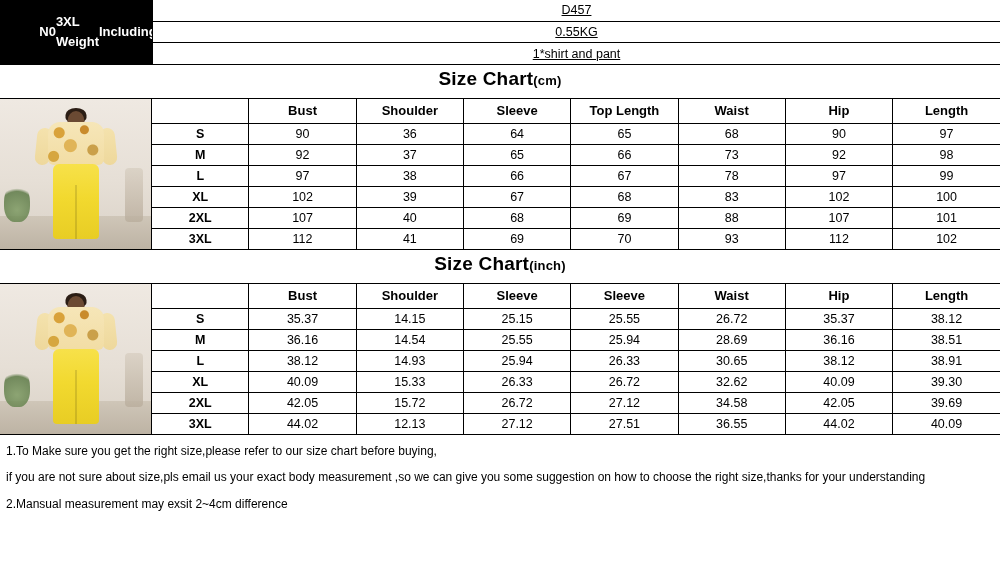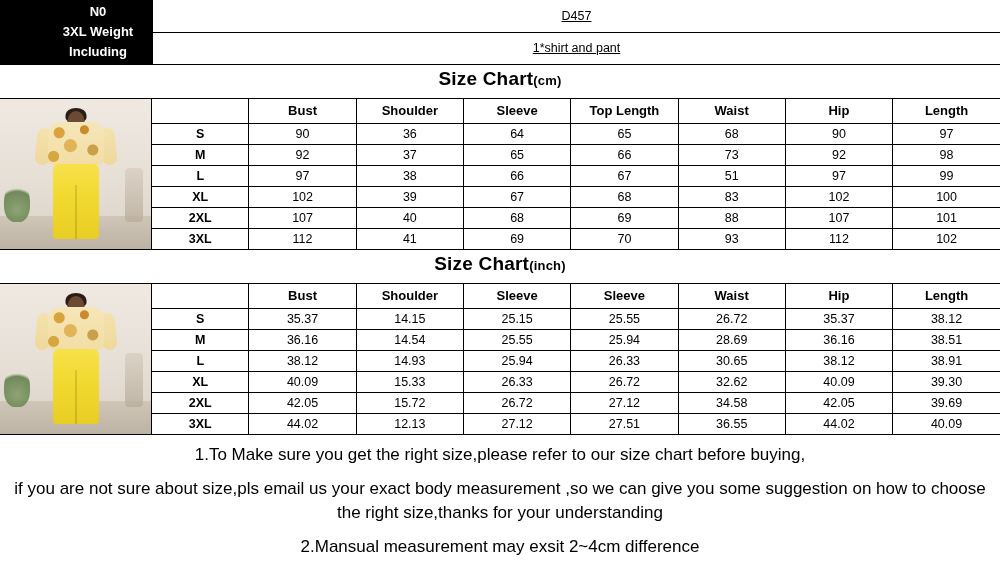--- a/index.html
+++ b/index.html
@@ -27,21 +27,21 @@
     width: 100%;
     height: 64px;
     box-sizing: border-box;
   }
   .top-left {
     width: 152px;
     background: #000000;
     color: #ffffff;
     box-sizing: border-box;
     display: flex;
-    flex-direction: column;
+    flex-direction: row;
     align-items: center;
     justify-content: center;
     font-size: 13px;
     font-weight: bold;
     line-height: 1.55;
     flex: 0 0 152px;
     padding-left: 44px;
   }
   .top-right {
     flex: 1 1 auto;
@@ -142,23 +142,22 @@
   }
 
   
   .notes {
     padding: 8px 6px 6px 6px;
     box-sizing: border-box;
     border-top: 1px solid #000;
   }
   .notes p {
     margin: 0 0 9px 0;
-    font-size: 17px;
+    font-size: 12px;
     line-height: 1.45;
-    text-align: center;
   }
 
   
   .scene { position: absolute; inset: 0; }
   .bg-wall {
     position: absolute; left: 0; top: 0; right: 0; bottom: 0;
     background: linear-gradient(180deg, #efe9e2 0%, #e6dfd6 55%, #d9d1c6 100%);
   }
   .bg-floor {
     position: absolute; left: 0; right: 0; bottom: 0; height: 22%;
@@ -221,20 +220,21 @@
 <div class="page">
 
   <div class="top-block">
     <div class="top-left">
       <span>N0</span>
       <span>3XL Weight</span>
       <span>Including</span>
     </div>
     <div class="top-right">
       <div class="trow">D457</div>
+      <div class="trow">0.55KG</div>
       <div class="trow">1*shirt and pant</div>
     </div>
   </div>
 
   <div class="title-bar">
     <span>Size Chart</span><span class="unit">(cm)</span>
   </div>
 
   <div class="chart-section">
     <div class="photo-cell">
@@ -297,21 +297,21 @@
             <td>73</td>
             <td>92</td>
             <td>98</td>
           </tr>
           <tr>
             <td class="sizelabel">L</td>
             <td>97</td>
             <td>38</td>
             <td>66</td>
             <td>67</td>
-            <td>51</td>
+            <td>78</td>
             <td>97</td>
             <td>99</td>
           </tr>
           <tr>
             <td class="sizelabel">XL</td>
             <td>102</td>
             <td>39</td>
             <td>67</td>
             <td>68</td>
             <td>83</td>

